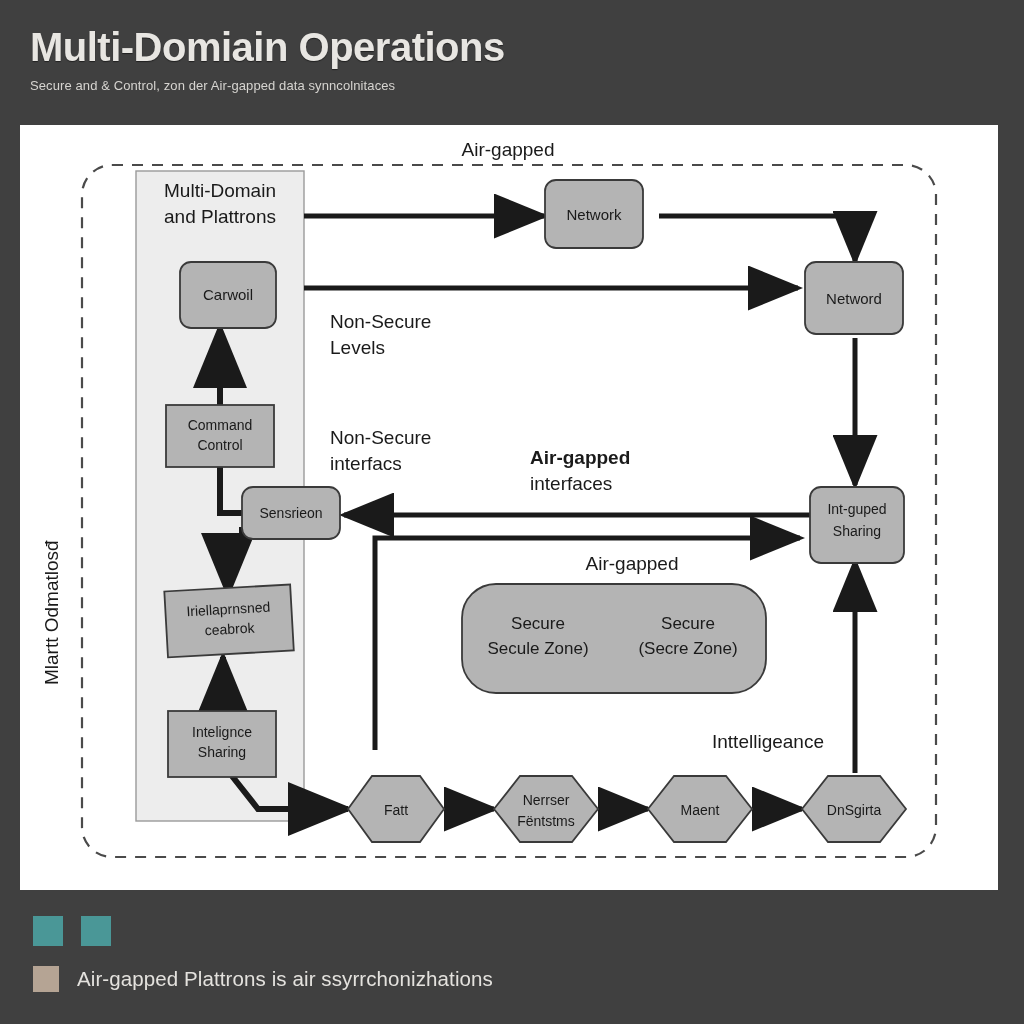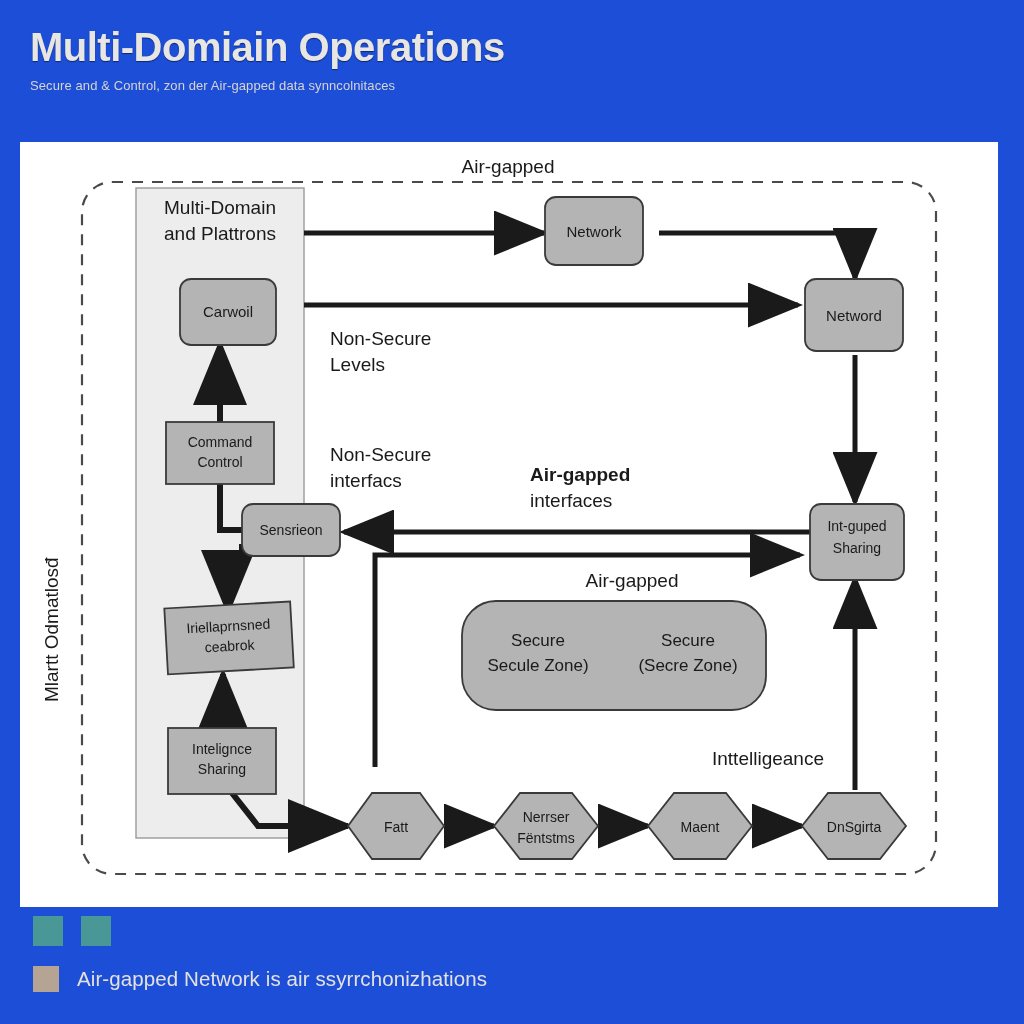--- a/index.html
+++ b/index.html
@@ -2,37 +2,37 @@
 <html><head>
 <meta charset="utf-8">
 <style>
   * { box-sizing: border-box; margin: 0; padding: 0; }
   html, body {
     width: 1024px; height: 1024px;
     background: #2b2b2b;
     font-family: "Liberation Sans", sans-serif;
     overflow: hidden;
   }
-  #root { position: relative; width: 1024px; height: 1024px; background: #1d4ed8; }
+  #root { position: relative; width: 1024px; height: 1024px; background: #404040; }
 
   
   .hdr { position: absolute; left: 30px; top: 26px; width: 960px; }
   .hdr-title {
     font-size: 40px; font-weight: bold; color: #e8e6e2;
     letter-spacing: -0.5px; line-height: 1.05;
     text-shadow: 0 1px 1px rgba(0,0,0,.5);
   }
   .hdr-sub {
     margin-top: 10px; font-size: 13px; color: #d6d4d0;
     font-weight: 400; letter-spacing: .1px;
   }
 
   
   .canvas {
-    position: absolute; left: 20px; top: 142px;
+    position: absolute; left: 20px; top: 125px;
     width: 978px; height: 765px;
     background: #ffffff;
   }
   .canvas svg { display: block; }
 
   
   text { font-family: "Liberation Sans", sans-serif; fill: #1a1a1a; }
   .t-node { font-size: 15px; }
   .t-node-sm { font-size: 14px; }
   .t-grouplabel { font-size: 19px; }
@@ -191,17 +191,17 @@
     </svg>
   </div>
 
   <div class="legend">
     <div class="sw-row-a">
       <span class="sw" style="background:#4a9797"></span>
       <span class="sw" style="background:#4a9797"></span>
     </div>
     <div class="sw-row-b">
       <span class="sw-b" style="background:#b5a494"></span>
-      <span class="legend-text">Air-gapped Network is air ssyrrchonizhations</span>
+      <span class="legend-text">Air-gapped Plattrons is air ssyrrchonizhations</span>
     </div>
   </div>
 
 </div>
 
 </body></html>

